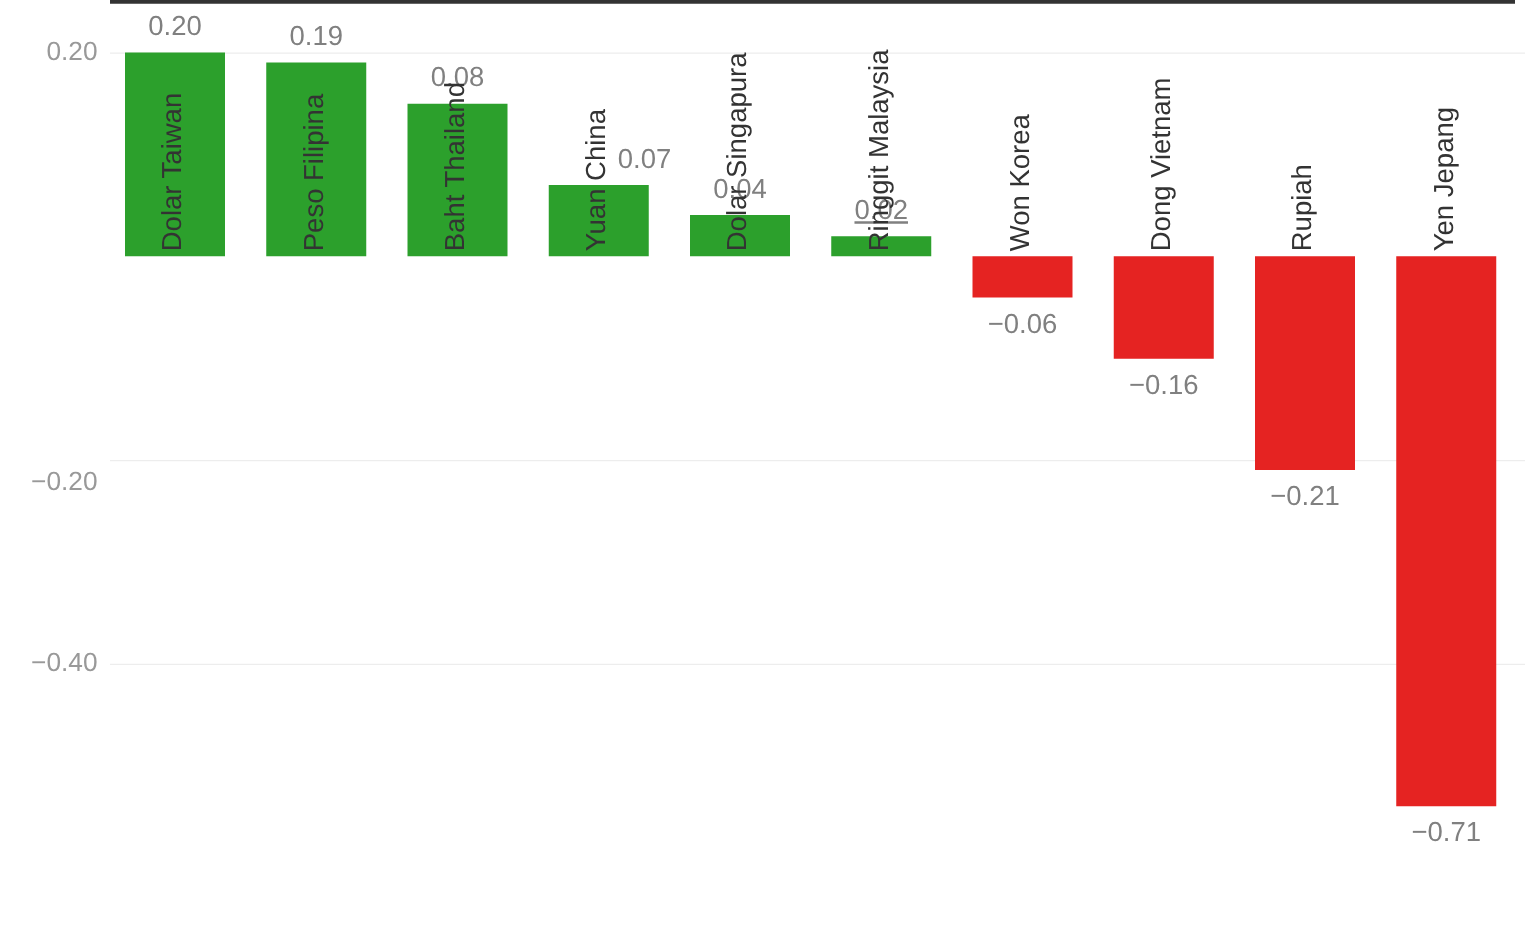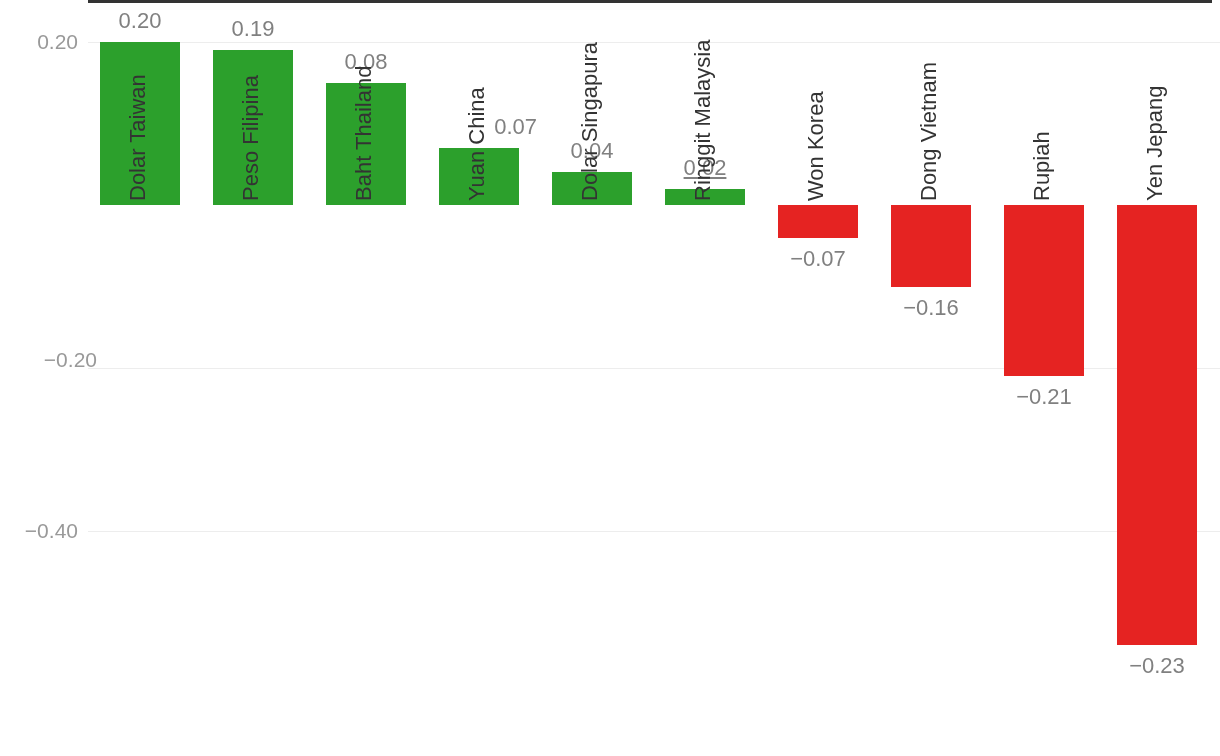--- a/index.html
+++ b/index.html
@@ -101,21 +101,21 @@
 </head>
 <body>
 
 <div id="chart-root">
 
   <div id="plot-area">
     <div id="gridlines">
         <div class="gridline" style="top: 42px;"></div>
         <div class="gridline-label" style="top: 31px;">0.20</div>
         <div class="gridline" style="top: 368px;"></div>
-        <div class="gridline-label" style="top: 349px; padding-left: 19px;">−0.20</div>
+        <div class="gridline-label" style="top: 375px;">−0.20</div>
         <div class="gridline" style="top: 531px;"></div>
         <div class="gridline-label" style="top: 520px;">−0.40</div>
       </div>
     <div id="bars">
         <div class="bar positive" title="Dolar Taiwan: 0.20" style="left: 100px; top: 42px; width: 80px; height: 163px;"></div>
         <div class="bar positive" title="Peso Filipina: 0.19" style="left: 213px; top: 50.15px; width: 80px; height: 154.85px;"></div>
         <div class="bar positive" title="Baht Thailand: 0.15" style="left: 326px; top: 82.75px; width: 80px; height: 122.25px;"></div>
         <div class="bar positive" title="Yuan China: 0.07" style="left: 439px; top: 147.95px; width: 80px; height: 57.05px;"></div>
         <div class="bar positive" title="Dolar Singapura: 0.04" style="left: 552px; top: 172.4px; width: 80px; height: 32.6px;"></div>
         <div class="bar positive" title="Ringgit Malaysia: 0.02" style="left: 665px; top: 188.7px; width: 80px; height: 16.3px;"></div>
@@ -124,24 +124,24 @@
         <div class="bar negative" title="Rupiah: −0.21" style="left: 1004px; top: 205px; width: 80px; height: 171.15px;"></div>
         <div class="bar negative" title="Yen Jepang: −0.54" style="left: 1117px; top: 205px; width: 80px; height: 440.1px;"></div>
       </div>
     <div id="value-labels">
         <div class="value-label" style="left: 82px; width: 116px; top: 10px;">0.20</div>
         <div class="value-label" style="left: 195px; width: 116px; top: 18.15px;">0.19</div>
         <div class="value-label" style="left: 308px; width: 116px; top: 50.75px;">0.08</div>
         <div class="value-label" style="left: 421px; width: 116px; top: 115.95px; text-align: right;">0.07</div>
         <div class="value-label" style="left: 534px; width: 116px; top: 140.4px;">0.04</div>
         <div class="value-label" style="left: 647px; width: 116px; top: 156.7px; text-decoration: underline;">0.02</div>
-        <div class="value-label" style="left: 760px; width: 116px; top: 247.6px;">−0.07</div>
+        <div class="value-label" style="left: 760px; width: 116px; top: 247.6px;">−0.06</div>
         <div class="value-label" style="left: 873px; width: 116px; top: 296.5px;">−0.16</div>
         <div class="value-label" style="left: 986px; width: 116px; top: 386.15px;">−0.21</div>
-        <div class="value-label" style="left: 1099px; width: 116px; top: 655.1px;">−0.23</div>
+        <div class="value-label" style="left: 1099px; width: 116px; top: 655.1px;">−0.71</div>
       </div>
     <div id="cat-labels">
         <div class="cat-label-slot" style="left: 149px; top: 201px;">
           <div class="cat-label">Dolar Taiwan</div>
         </div>
         <div class="cat-label-slot" style="left: 262px; top: 201px;">
           <div class="cat-label">Peso Filipina</div>
         </div>
         <div class="cat-label-slot" style="left: 375px; top: 201px;">
           <div class="cat-label">Baht Thailand</div>

